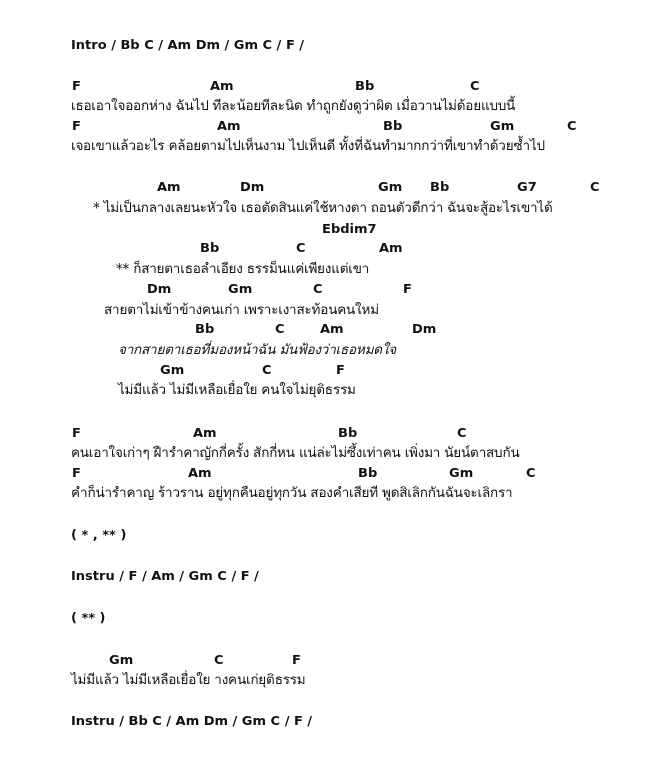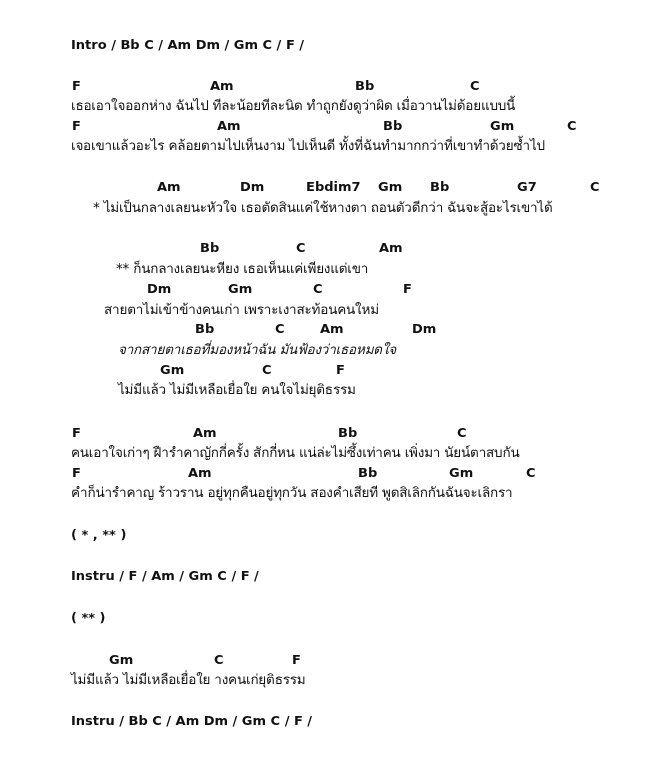--- a/index.html
+++ b/index.html
@@ -36,37 +36,37 @@
     <span class="chord" style="left:490px;">Gm</span>
     <span class="chord" style="left:567px;">C</span>
   </div>
   <div class="row" style="top:136px;">
     <span class="lyric" style="left:71px;">เจอเขาแล้วอะไร คล้อยตามไปเห็นงาม ไปเห็นดี ทั้งที่ฉันทำมากกว่าที่เขาทำด้วยซ้ำไป</span>
   </div>
 
   <div class="row" style="top:179px;">
     <span class="chord" style="left:157px;">Am</span>
     <span class="chord" style="left:240px;">Dm</span>
-    <span class="chord" style="left:306px;">Ebdim7</span>
+    <span class="chord" style="left:322px;margin-top:42px;">Ebdim7</span>
     <span class="chord" style="left:378px;">Gm</span>
     <span class="chord" style="left:430px;">Bb</span>
     <span class="chord" style="left:517px;">G7</span>
     <span class="chord" style="left:590px;">C</span>
   </div>
   <div class="row" style="top:198px;">
     <span class="lyric" style="left:93px;">* ไม่เป็นกลางเลยนะหัวใจ เธอตัดสินแค่ใช้หางตา ถอนตัวดีกว่า ฉันจะสู้อะไรเขาได้</span>
   </div>
 
   <div class="row" style="top:240px;">
     <span class="chord" style="left:200px;">Bb</span>
     <span class="chord" style="left:296px;">C</span>
     <span class="chord" style="left:379px;">Am</span>
   </div>
   <div class="row" style="top:259px;">
-    <span class="lyric" style="left:116px;">** ก็นกลางเลยนะหียง เธอเห็นแค่เพียงแต่เขา</span>
+    <span class="lyric" style="left:116px;">** ก็สายตาเธอลำเอียง ธรรม็นแค่เพียงแต่เขา</span>
   </div>
 
   <div class="row" style="top:281px;">
     <span class="chord" style="left:147px;">Dm</span>
     <span class="chord" style="left:228px;">Gm</span>
     <span class="chord" style="left:313px;">C</span>
     <span class="chord" style="left:403px;">F</span>
   </div>
   <div class="row" style="top:300px;">
     <span class="lyric" style="left:104px;">สายตาไม่เข้าข้างคนเก่า เพราะเงาสะท้อนคนใหม่</span>

